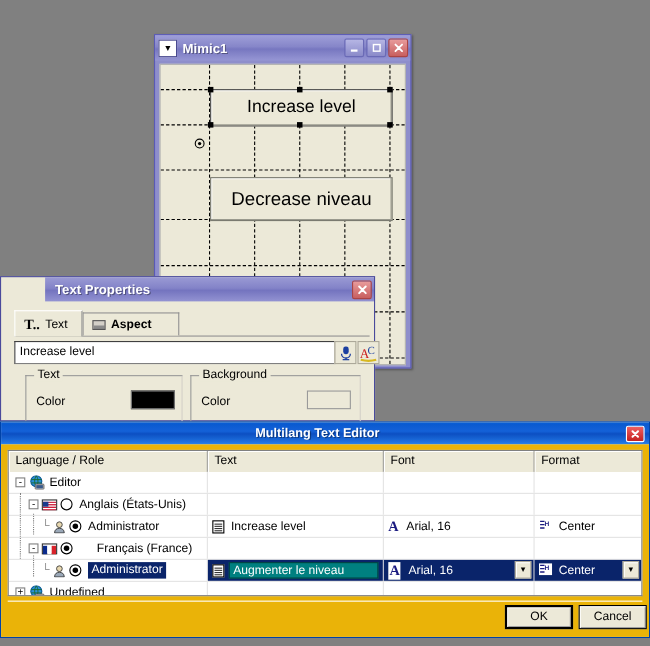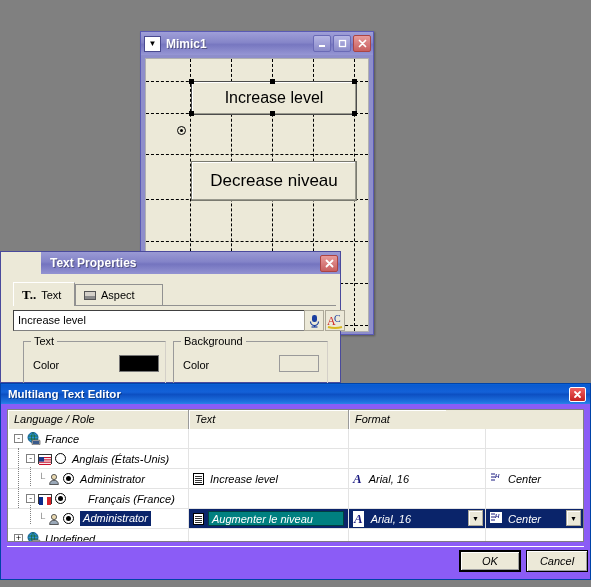--- a/index.html
+++ b/index.html
@@ -118,30 +118,31 @@
 
   
   #multilang{
     left:0px;top:383px;width:591px;height:197px;
     border:1px solid #0043a8;
     background:#ece9d8;
   }
   #multilang .titlebar{
     background:linear-gradient(to bottom,#0a62d8 0%,#0a5ad0 8%,#1461d8 40%,#0c4fc2 52%,#1f72e0 90%,#2a84ea 100%);
     height:20px;
+    text-align:center;
   }
   #multilang .tb-title{font-size:11.5px;padding-left:3px;}
   .ml-close{
     width:17px;height:15px;box-sizing:border-box;
     background:linear-gradient(to bottom,#f06060,#c42020);
     border:1px solid #ffffff;border-radius:2px;
     display:flex;align-items:center;justify-content:center;
     color:#fff;font-size:10px;font-weight:bold;line-height:1;margin-right:2px;
   }
-  .ml-body{position:absolute;left:0;top:20px;right:0;bottom:0;background:#8b5cf6;font-style:italic;}
+  .ml-body{position:absolute;left:0;top:20px;right:0;bottom:0;background:#eab308;}
   .grid-wrap{
     position:absolute;left:6px;top:5px;width:577px;height:133px;box-sizing:border-box;
     background:#fff;border:1px solid #7f7f7f;border-top-color:#808080;border-left-color:#808080;
     overflow:hidden;
   }
   .ghead{display:flex;height:19px;background:#ece9d8;}
   .ghead .hcell{
     box-sizing:border-box;height:19px;padding:3px 0 0 6px;font-size:11px;color:#000;
     background:#ece9d8;border-right:1px solid #9a9a9a;
     box-shadow:inset 1px 1px 0 #ffffff;
@@ -260,21 +261,21 @@
       </div>
     </div>
 
     <div class="tp-body">
 
       <div class="tabstrip">
         <div class="tab active" style="left:0;width:62px;">
           <span class="tglyph">T..</span>
           <span>Text</span>
         </div>
-        <div class="tab" style="left:62px;width:88px;top:2px;height:21px;">
+        <div class="tab" style="left:62px;width:88px;top:2px;height:21px;font-weight:bold;">
           <span class="mini-rect"></span>
           <span>Aspect</span>
         </div>
       </div>
 
       <div class="tp-input-row">
         <div class="tp-input" title="Increase level">Increase level</div>
         <div class="icnbtn" style="left:291px;top:0;">
           <svg width="13" height="14" viewBox="0 0 13 14">
             <rect x="4" y="1" width="5" height="7" rx="2.2" fill="#1b3fa0"></rect>
@@ -316,36 +317,37 @@
       </div>
     </div>
 
     <div class="ml-body">
 
       <div class="grid-wrap">
 
         <div class="ghead">
           <div class="hcell" style="width:181px">Language / Role</div>
           <div class="hcell" style="width:160px">Text</div>
+          <div class="hcell" style="width:137px">Font</div>
           <div class="hcell" style="width:97px;border-right:none;">Format</div>
         </div>
 
         <div class="grow">
           <div class="gcell" style="width:181px">
             <div class="inner" style="padding-left:6px;gap:4px;">
               <span class="expander">-</span>
               <span class="globe">
                 <svg width="14" height="13" viewBox="0 0 14 13">
                     <circle cx="6" cy="5.5" r="5" fill="#2a8fd8" stroke="#0a5a96"></circle>
                     <path d="M1.4 4h9.2M1.4 7h9.2M6 .7c2 2 2 7.6 0 9.6M6 .7c-2 2-2 7.6 0 9.6" fill="none" stroke="#1a6a2a" stroke-width=".8"></path>
                     <rect x="5" y="8" width="8" height="5" rx="1" fill="#b8b8b8" stroke="#555" stroke-width=".7"></rect>
                     <rect x="6" y="9" width="6" height="3" fill="#3a5a8a"></rect>
                   </svg>
               </span>
-              <span>France</span>
+              <span>Editor</span>
             </div>
           </div>
           <div class="gcell" style="width:160px"></div>
           <div class="gcell" style="width:137px"></div>
           <div class="gcell" style="width:97px;border-right:none;"></div>
         </div>
 
         <div class="grow">
           <div class="gcell" style="width:181px">
             <div class="inner" style="padding-left:18px;gap:3px;">

